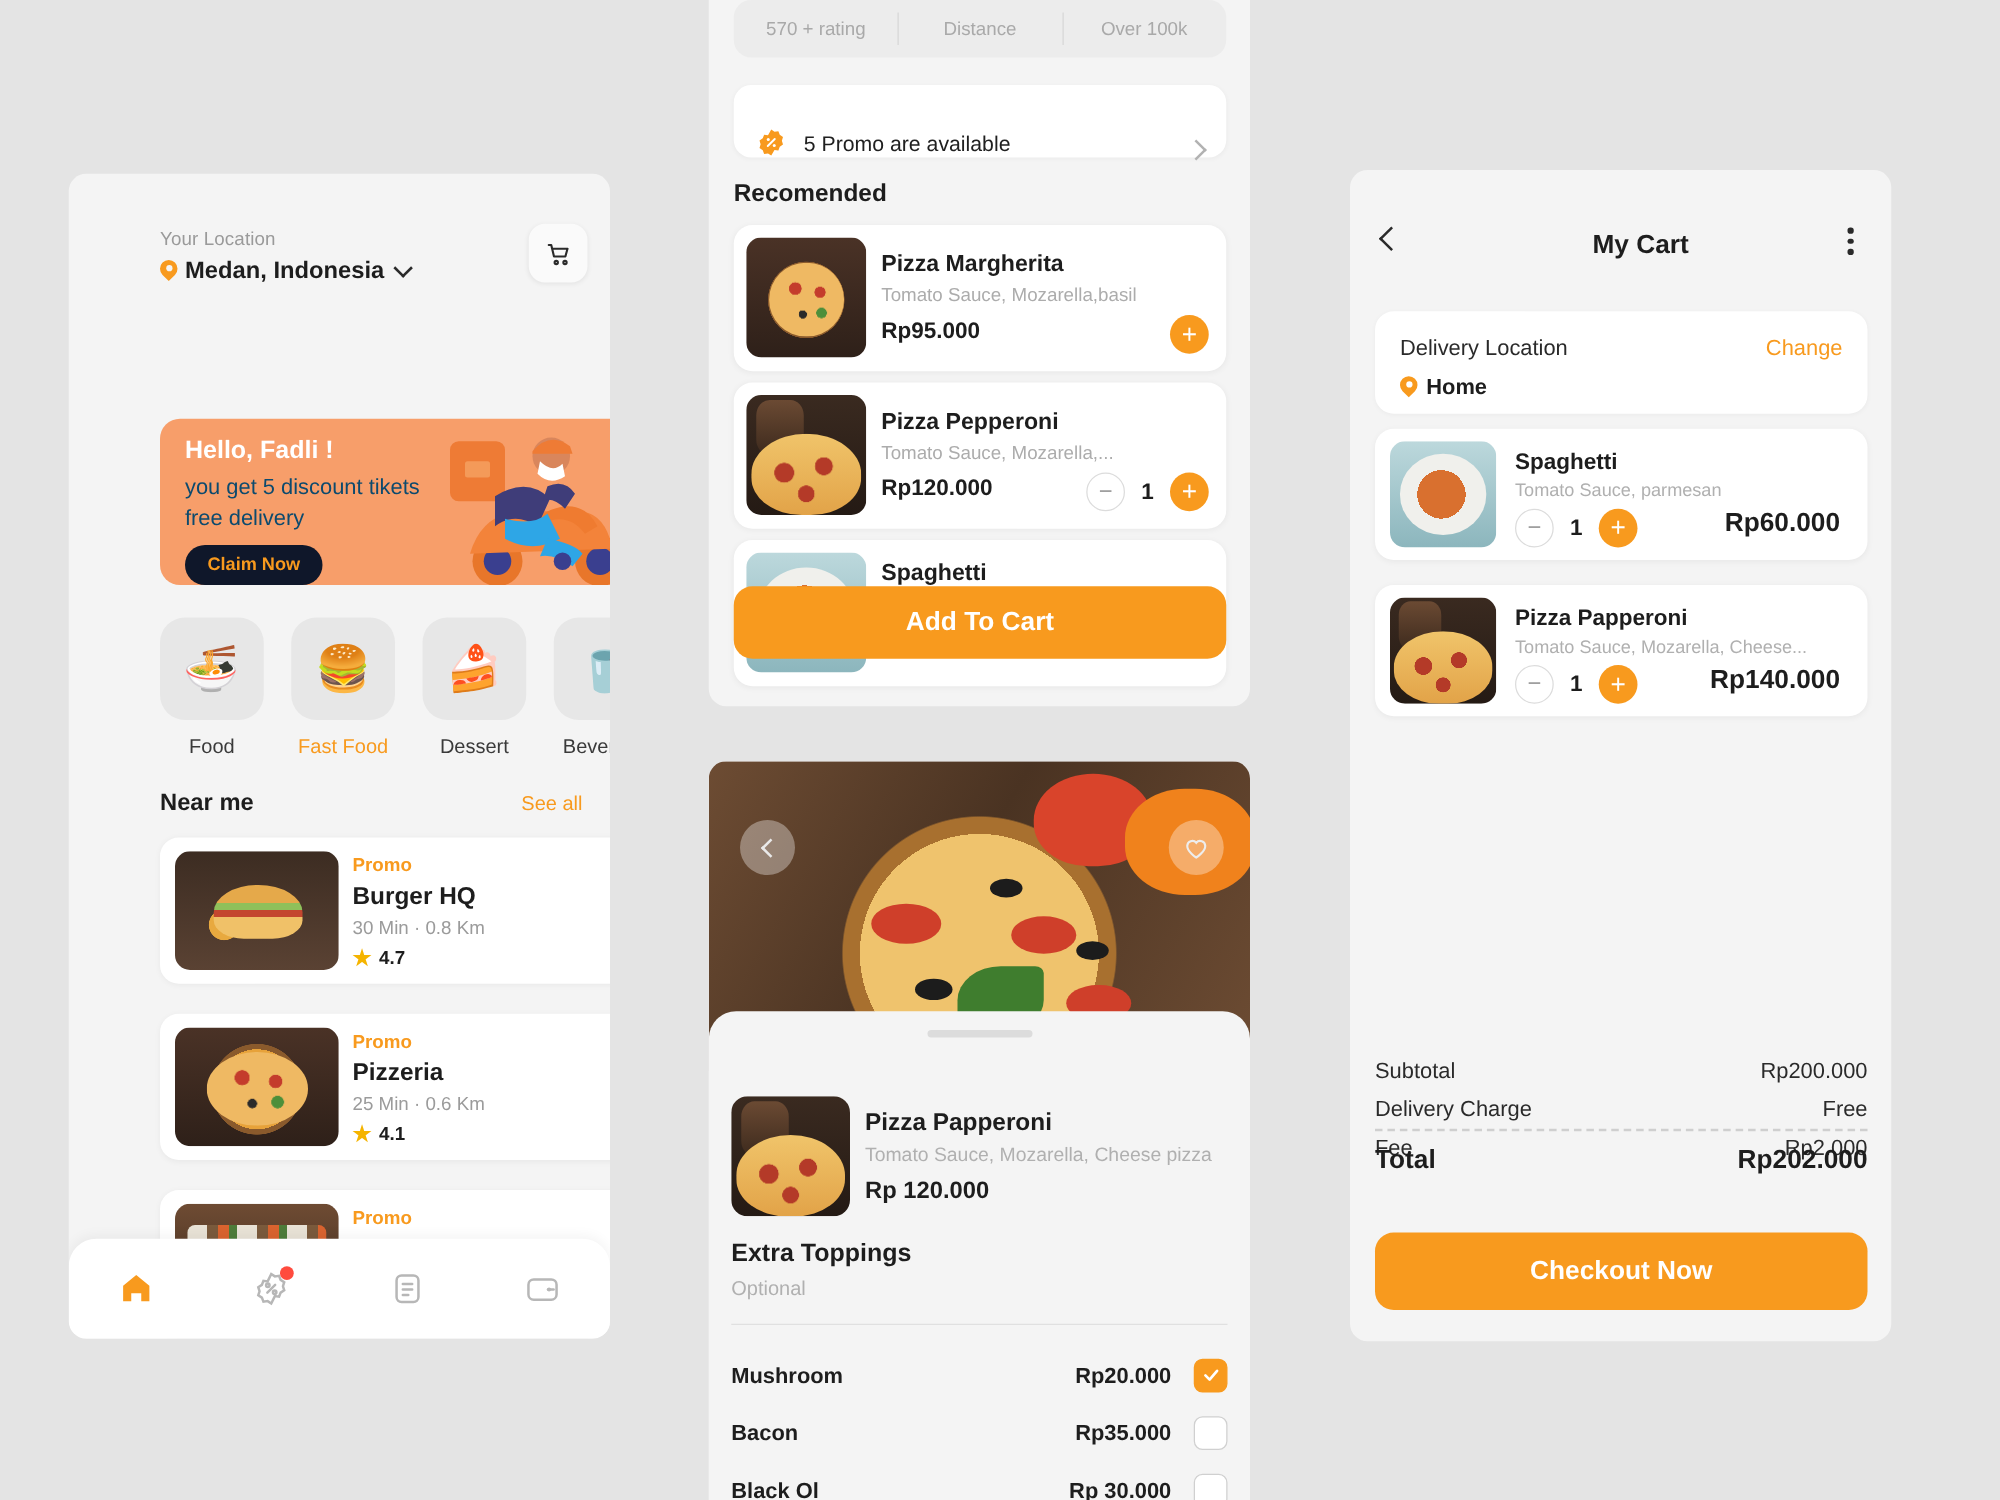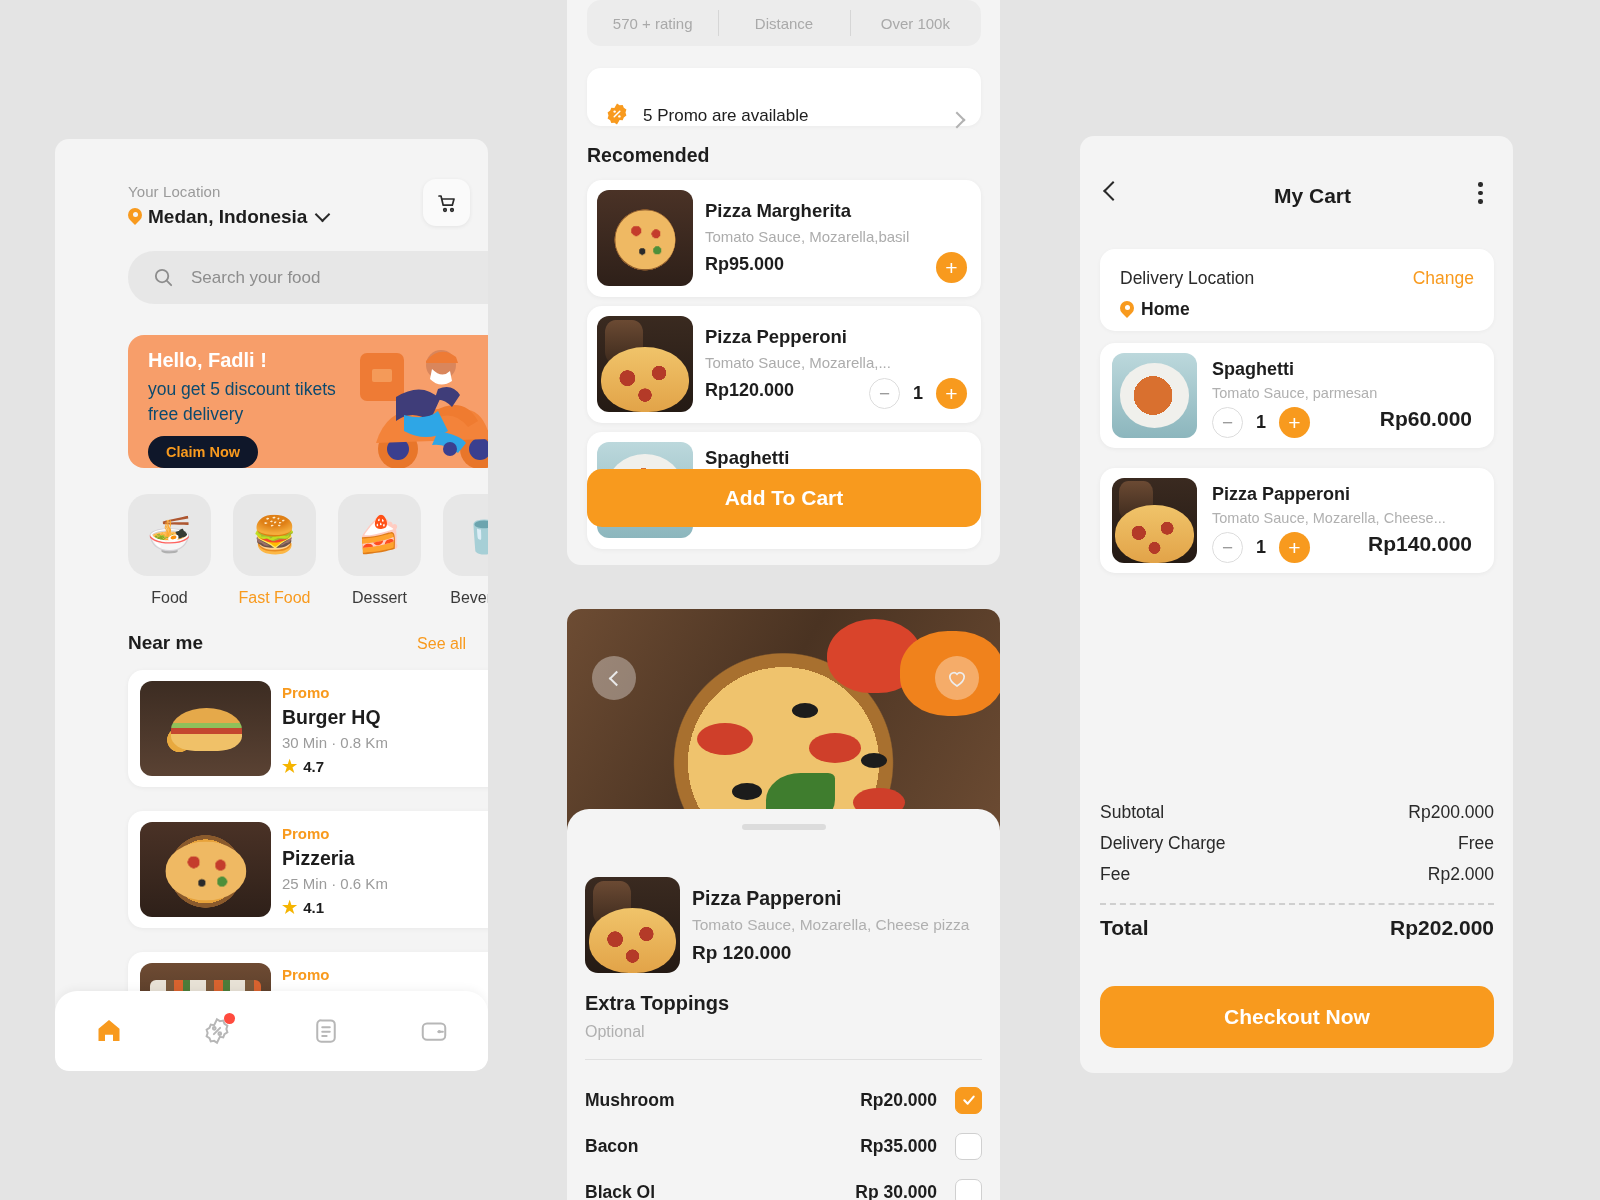--- a/index.html
+++ b/index.html
@@ -178,21 +178,21 @@
                    border-radius:12px; overflow:hidden; }
   .ccard .cname { position:absolute; left:112px; top:16px; font-size:18px;
                   font-weight:700; color:#1d1d1d; }
   .ccard .cdesc { position:absolute; left:112px; top:42px; font-size:14.5px; color:#b0b0b0; }
   .ccard .cstep { position:absolute; left:112px; top:64px; display:flex;
                   align-items:center; gap:11px; }
   .ccard .cprice { position:absolute; right:22px; top:64px; font-size:21px;
                    font-weight:700; color:#1d1d1d; }
 
   .sumrow { position:absolute; left:20px; width:394px; display:flex;
-            justify-content:space-between; font-size:17.5px; color:#2a2a2a; }
+            justify-content:space-between; font-size:17.5px; color:#2a2a2a;margin-top:44px; }
   .dashline { position:absolute; left:20px; width:394px; height:0;
               border-top:2px dashed #cfcfcf; }
   .totrow { position:absolute; left:20px; width:394px; display:flex;
             justify-content:space-between; font-size:21px; font-weight:700; color:#1d1d1d; }
   .checkout { position:absolute; left:20px; width:394px; height:62px;
               background:#f89a1e; border-radius:15px; display:flex; align-items:center;
               justify-content:center; color:#fff; font-size:21px; font-weight:700; }
 
   
   .ph-img { width:100%; height:100%; position:relative; }
@@ -252,27 +252,20 @@
     </div>
 
     <div class="cart-btn">
       <svg width="24" height="24" viewBox="0 0 24 24" fill="none" stroke="#2a2a2a" stroke-width="1.7" stroke-linecap="round" stroke-linejoin="round">
         <path d="M4 5h2l2.2 9.2h9.1L19 8H7"></path>
           <circle cx="10" cy="19" r="1.3"></circle>
           <circle cx="17" cy="19" r="1.3"></circle>
       </svg>
     </div>
 
-    <div class="search-bar">
-      <svg width="23" height="23" viewBox="0 0 24 24" fill="none" stroke="#8d8d8d" stroke-width="1.9" stroke-linecap="round">
-        <circle cx="10.5" cy="10.5" r="6.5"></circle>
-          <path d="M15.6 15.6 20 20"></path>
-      </svg>
-      <span class="ph">Search your food</span>
-    </div>
 
     <div class="banner">
       <div class="b-title">Hello, Fadli !</div>
       <div class="b-sub">
         <span>you get 5 discount tikets</span><br>
         <span>free delivery</span>
       </div>
       <div class="claim">Claim Now</div>
       <svg class="rider" viewBox="0 0 190 131">
         <ellipse cx="60" cy="110" rx="20" ry="20" fill="#e8762a"></ellipse>

